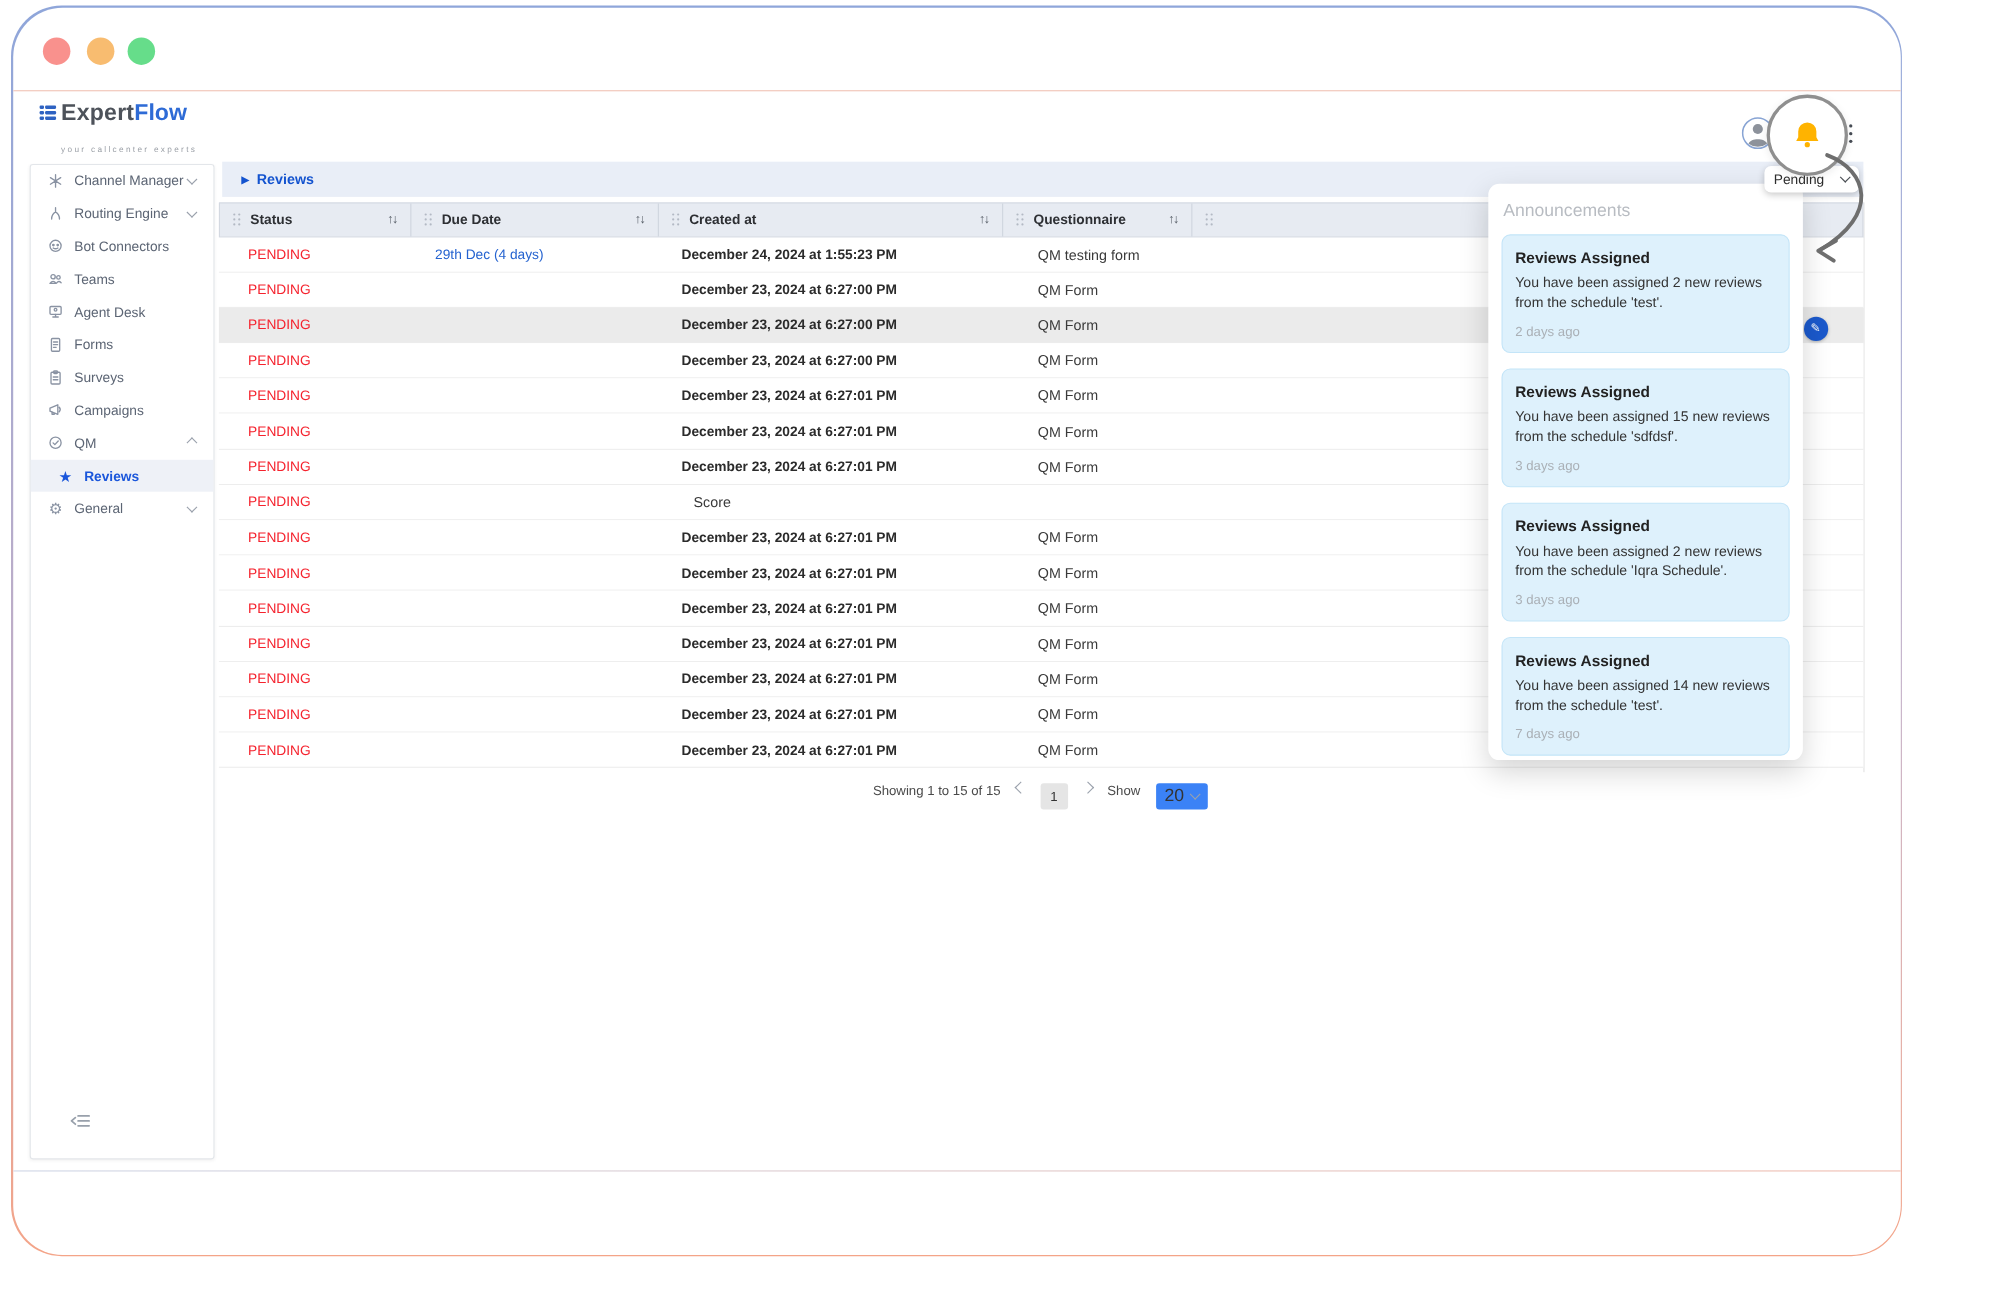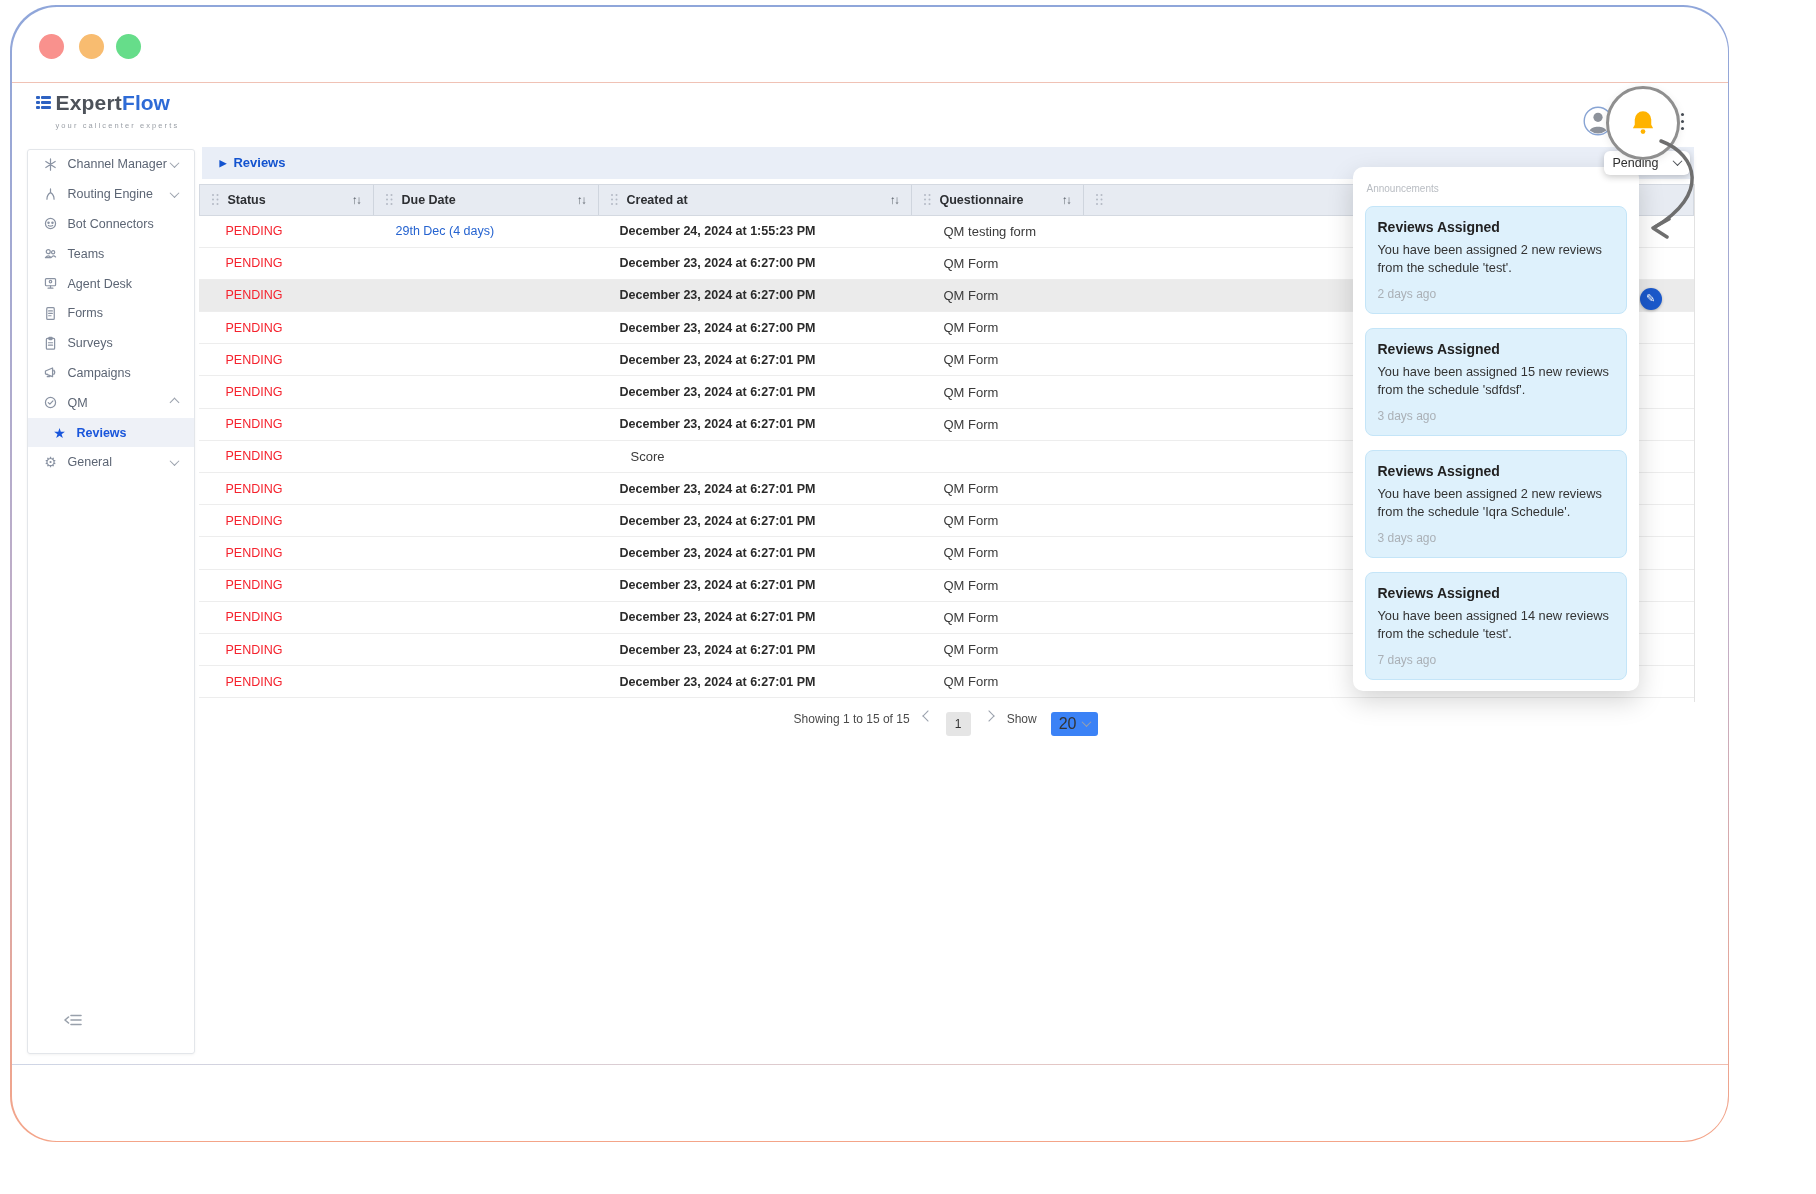--- a/index.html
+++ b/index.html
@@ -19,21 +19,21 @@
 
   
   .brand { position:absolute; left:24px; top:84px; }
   .brand-row { display:flex; align-items:center; }
   .logo-mark { width:16px; height:16px; margin-right:4px; display:flex; flex-direction:column; justify-content:center; gap:1.5px; }
   .logo-mark i { display:flex; gap:1.5px; }
   .logo-mark b { display:block; height:3.2px; background:#2e62c2; border-radius:1px; }
   .logo-mark .sq { width:4px; } .logo-mark .bar { width:9.5px; }
   .brand-primary { font-size:21px; font-weight:bold; color:#4d525a; letter-spacing:.2px; }
   .brand-secondary { font-size:21px; font-weight:bold; color:#2e6bd6; }
-  .brand-tagline { font-size:7.5px; color:#9a9fa6; letter-spacing:2.1px; margin-top:6px; margin-left:20px; }
+  .brand-tagline { font-size:7.5px; color:#9a9fa6; letter-spacing:2.1px; margin-top:16px; margin-left:20px; }
 
   
   .avatar { position:absolute; left:1571px; top:99px; width:30px; height:30px; }
   .spotlight { position:absolute; left:1594px; top:79px; width:74px; height:74px; border-radius:50%;
     background:#fff; border:3px solid #8f8f8f; z-index:50; display:flex; align-items:center; justify-content:center;
     box-shadow:0 2px 8px rgba(0,0,0,.08); }
   .kebab { position:absolute; left:1669px; top:106px; width:4px; height:20px; z-index:55; cursor:pointer; }
   .kebab i { position:absolute; left:0; width:3.5px; height:3.5px; border-radius:50%; background:#454b53; }
   .kebab i:nth-child(1){top:0} .kebab i:nth-child(2){top:7px} .kebab i:nth-child(3){top:14px}
 
@@ -102,21 +102,21 @@
   .pg-chev.right { transform:rotate(-45deg); }
   .pg-page { width:25px; height:24px; background:#e5e5e5; border-radius:3px; display:flex; align-items:center;
     justify-content:center; font-size:12px; color:#333; cursor:pointer; }
   .pg-show { font-size:12px; color:#4a4a4a; }
   .pg-size { height:24px; background:#3b82f6; border-radius:3px; display:flex; align-items:center; gap:7px;
     padding:0 8px; font-size:16px; color:#333; cursor:pointer; }
 
   
   .ann-panel { position:absolute; left:1341px; top:160px; width:286px; height:524px; background:#fff;
     border-radius:10px; box-shadow:0 10px 26px rgba(0,0,0,.17); z-index:40; padding:10px 12px; }
-  .ann-title { font-size:10px; color:#b8bcc2; margin:6px 2px 12px; }
+  .ann-title { font-size:16px; color:#b8bcc2; margin:6px 2px 12px; }
   .ann-card { background:#def1fc; border:1px solid #c4e5f8; border-radius:8px; padding:12px; margin-bottom:14px; cursor:pointer; }
   .ann-card .t { font-size:14px; font-weight:bold; color:#222; margin-bottom:6px; }
   .ann-card .b { font-size:12.8px; color:#333; line-height:1.45; }
   .ann-card .time { font-size:12px; color:#aab0b6; margin-top:9px; }
 </style>
 </head>
 <body>
 
 <div class="win-outer">
   <div class="win-inner">

